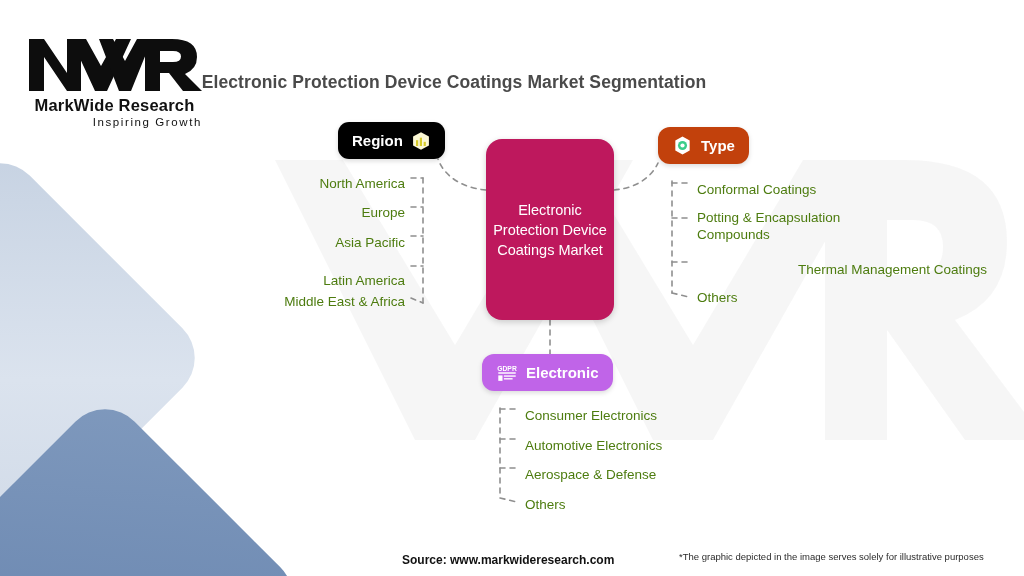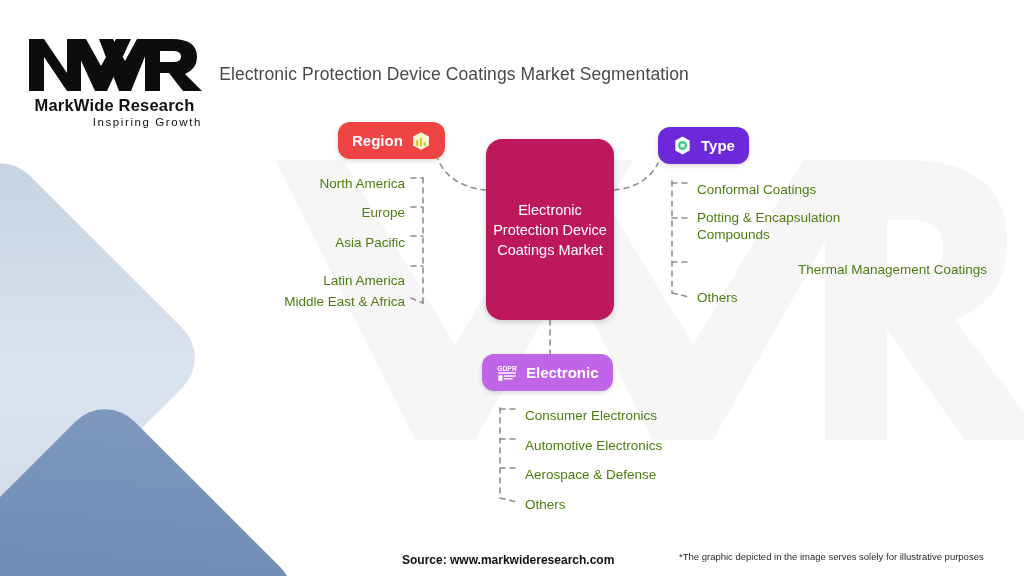--- a/index.html
+++ b/index.html
@@ -38,22 +38,22 @@
   .logo-name{
     font-size:16.5px;font-weight:bold;color:#111;letter-spacing:.2px;
     text-align:center;margin-top:1px;
   }
   .logo-tag{
     font-size:11.5px;color:#111;text-align:right;letter-spacing:1.6px;margin-top:1px;
   }
 
   
   .title{
-    position:absolute;left:0;top:64px;width:908px;text-align:center;
-    font-size:17.5px;font-weight:normal;color:#4a4a4a;letter-spacing:.1px;
+    position:absolute;left:0;top:72px;width:908px;text-align:center;
+    font-size:17.5px;font-weight:bold;color:#4a4a4a;letter-spacing:.1px;
   }
 
   
   .connectors{position:absolute;left:0;top:0;width:1024px;height:576px;pointer-events:none;}
 
   
   .center-node{
     position:absolute;left:486px;top:139px;width:128px;height:181px;
     background:#be185d;border-radius:16px;
     display:flex;align-items:center;justify-content:center;
@@ -64,22 +64,22 @@
   }
 
   
   .badge{
     position:absolute;display:flex;align-items:center;gap:8px;
     border-radius:12px;padding:0 14px;height:37px;
     color:#fff;font-size:15px;font-weight:bold;
     box-shadow:0 2px 5px rgba(0,0,0,.14);
   }
   .badge .bi{display:flex;align-items:center;}
-  #badge-region{left:338px;top:122px;background:#ef4444;}
-  #badge-type{left:658px;top:127px;background:#6d28d9;}
+  #badge-region{left:338px;top:122px;background:#000000;border-radius:11px;}
+  #badge-type{left:658px;top:127px;background:#c2410c;}
   #badge-application{left:482px;top:354px;background:#c064e8;}
 
   
   .item{
     position:absolute;color:#4d7c0f;font-size:13.5px;line-height:17px;white-space:pre-line;
   }
   .item.right{text-align:right;}
   .item.left{text-align:left;}
 
   

